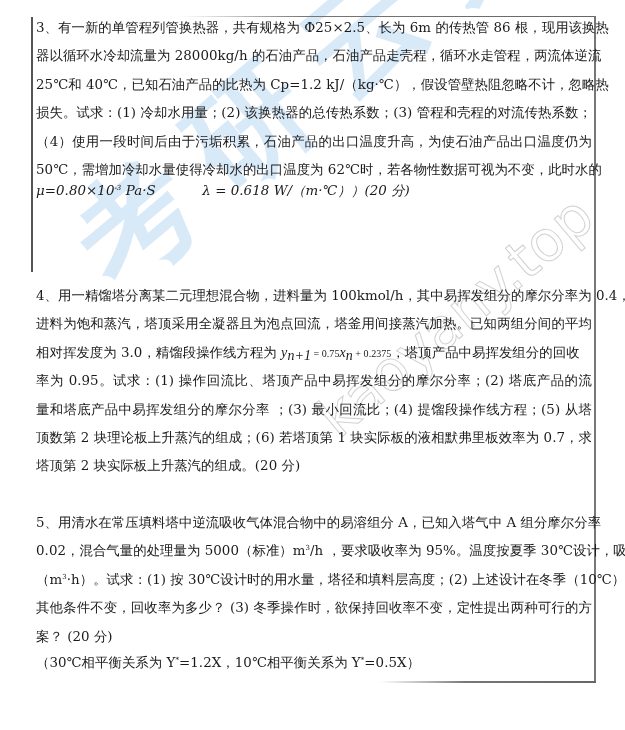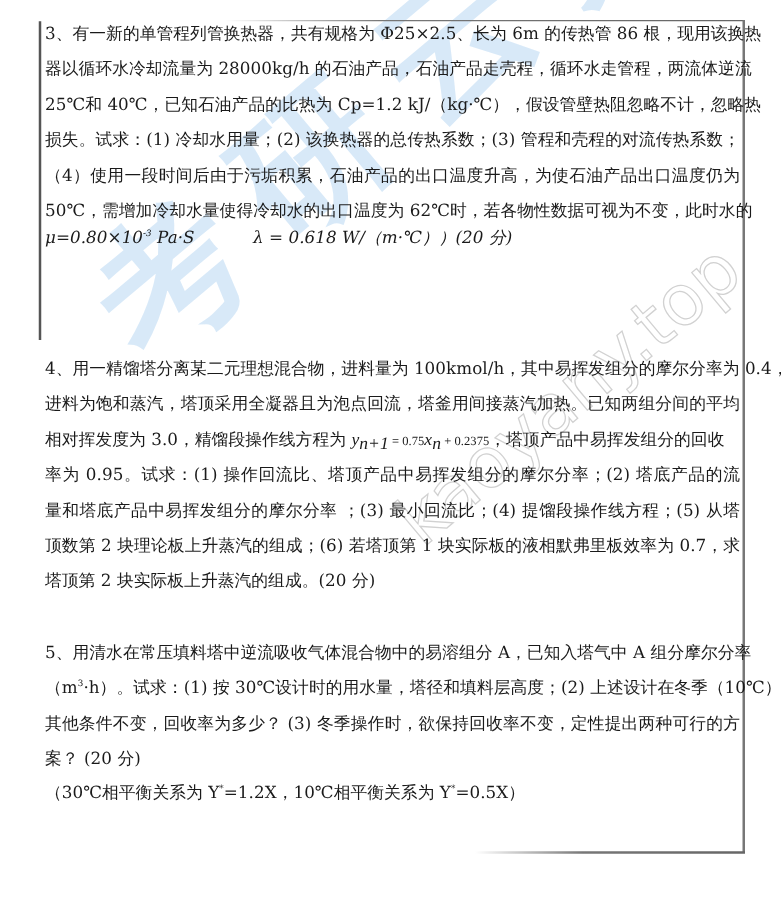--- a/index.html
+++ b/index.html
@@ -64,20 +64,23 @@
     </span>
     <span class="line justify">率为 0.95。试求：(1)  操作回流比、塔顶产品中易挥发组分的摩尔分率；(2)  塔底产品的流</span>
     <span class="line justify">量和塔底产品中易挥发组分的摩尔分率 ；(3) 最小回流比；(4) 提馏段操作线方程；(5) 从塔</span>
     <span class="line justify">顶数第 2 块理论板上升蒸汽的组成；(6) 若塔顶第 1 块实际板的液相默弗里板效率为 0.7，求</span>
     <span class="line">塔顶第 2 块实际板上升蒸汽的组成。(20 分)</span>
   </div>
 
   <div class="q" style="top:509px;">
     <span class="line justify">5、用清水在常压填料塔中逆流吸收气体混合物中的易溶组分 A，已知入塔气中 A 组分摩尔分率</span>
     <span class="line">
+      <span>0.02，混合气量的处理量为 5000（标准）m</span><sup>3</sup><span>/h ，要求吸收率为 95%。温度按夏季 30℃设计，吸</span>
+    </span>
+    <span class="line">
       <span>（m</span><sup>3</sup><span>·h）。试求：(1) 按 30℃设计时的用水量，塔径和填料层高度；(2) 上述设计在冬季（10℃），</span>
     </span>
     <span class="line justify">其他条件不变，回收率为多少？ (3) 冬季操作时，欲保持回收率不变，定性提出两种可行的方</span>
     <span class="line">案？ (20 分)</span>
     <span class="line" style="height:24px;line-height:24px;">
       <span>（30℃相平衡关系为 Y</span><sup>*</sup><span>=1.2X，10℃相平衡关系为  Y</span><sup>*</sup><span>=0.5X）</span>
     </span>
   </div>
 
 </div>

